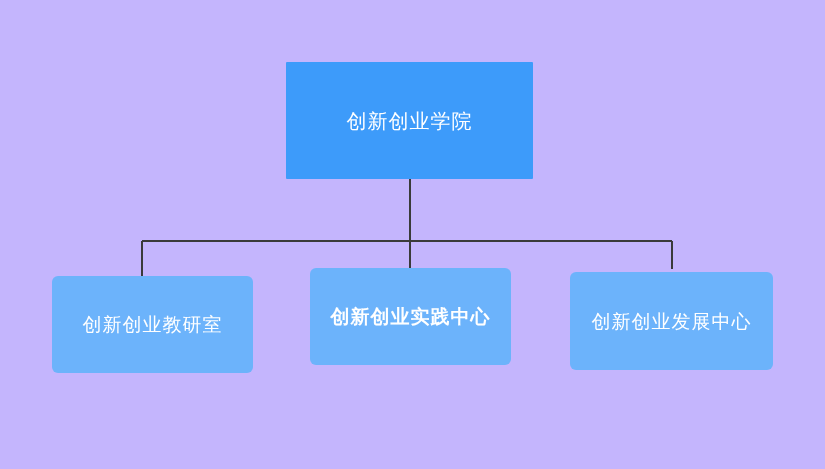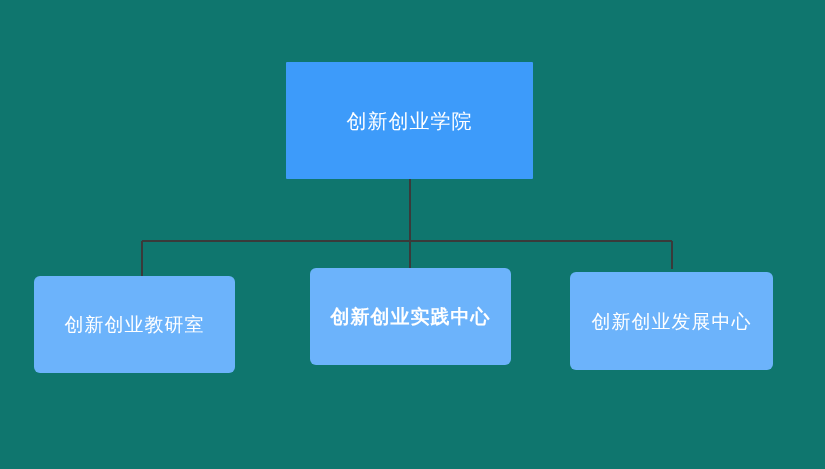--- a/index.html
+++ b/index.html
@@ -4,21 +4,21 @@
 <style>
   html, body {
     margin: 0;
     padding: 0;
     background: #ffffff;
   }
   #canvas {
     position: relative;
     width: 825px;
     height: 469px;
-    background: #0f766e;
+    background: #c4b5fd;
     overflow: hidden;
     font-family: "DejaVu Serif", "Liberation Serif", serif;
   }
   .node {
     position: absolute;
     display: flex;
     align-items: center;
     justify-content: center;
     box-sizing: border-box;
     color: #ffffff;
@@ -35,21 +35,21 @@
     background: #3d9bfa;
     border-radius: 1px;
     font-size: 20px;
   }
   .node-child {
     background: #6cb3fb;
     border-radius: 6px;
     font-size: 19px;
   }
   .node-child-1 {
-    left: 34px;
+    left: 52px;
     top: 276px;
     width: 201px;
     height: 97px;
   }
   .node-child-2 {
     left: 310px;
     top: 268px;
     width: 201px;
     height: 97px;
     font-weight: bold;

